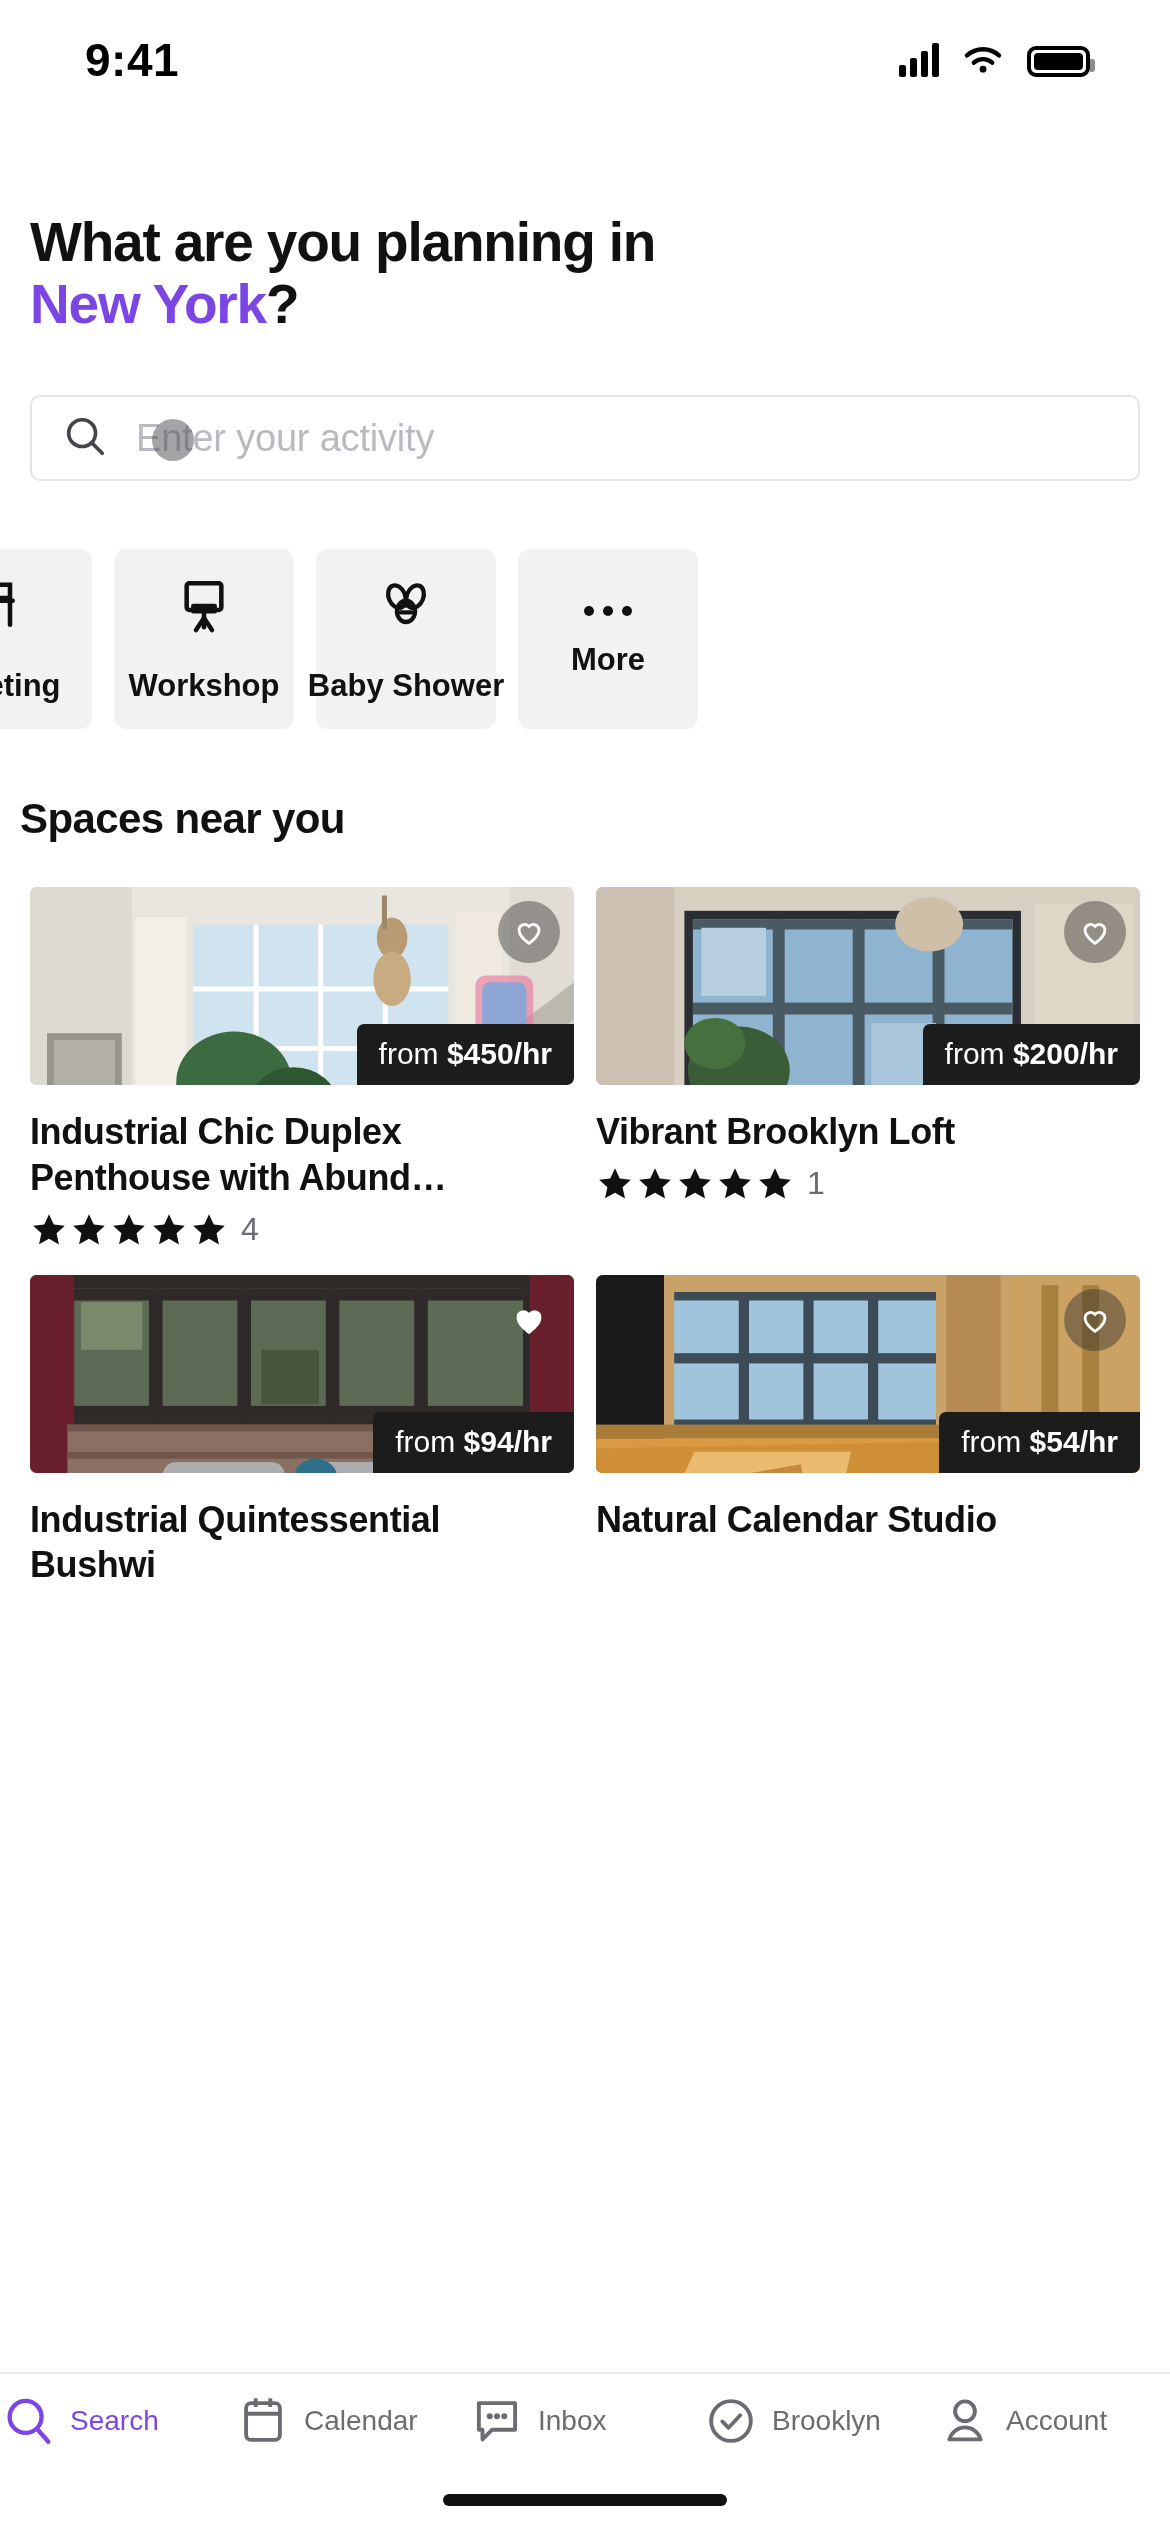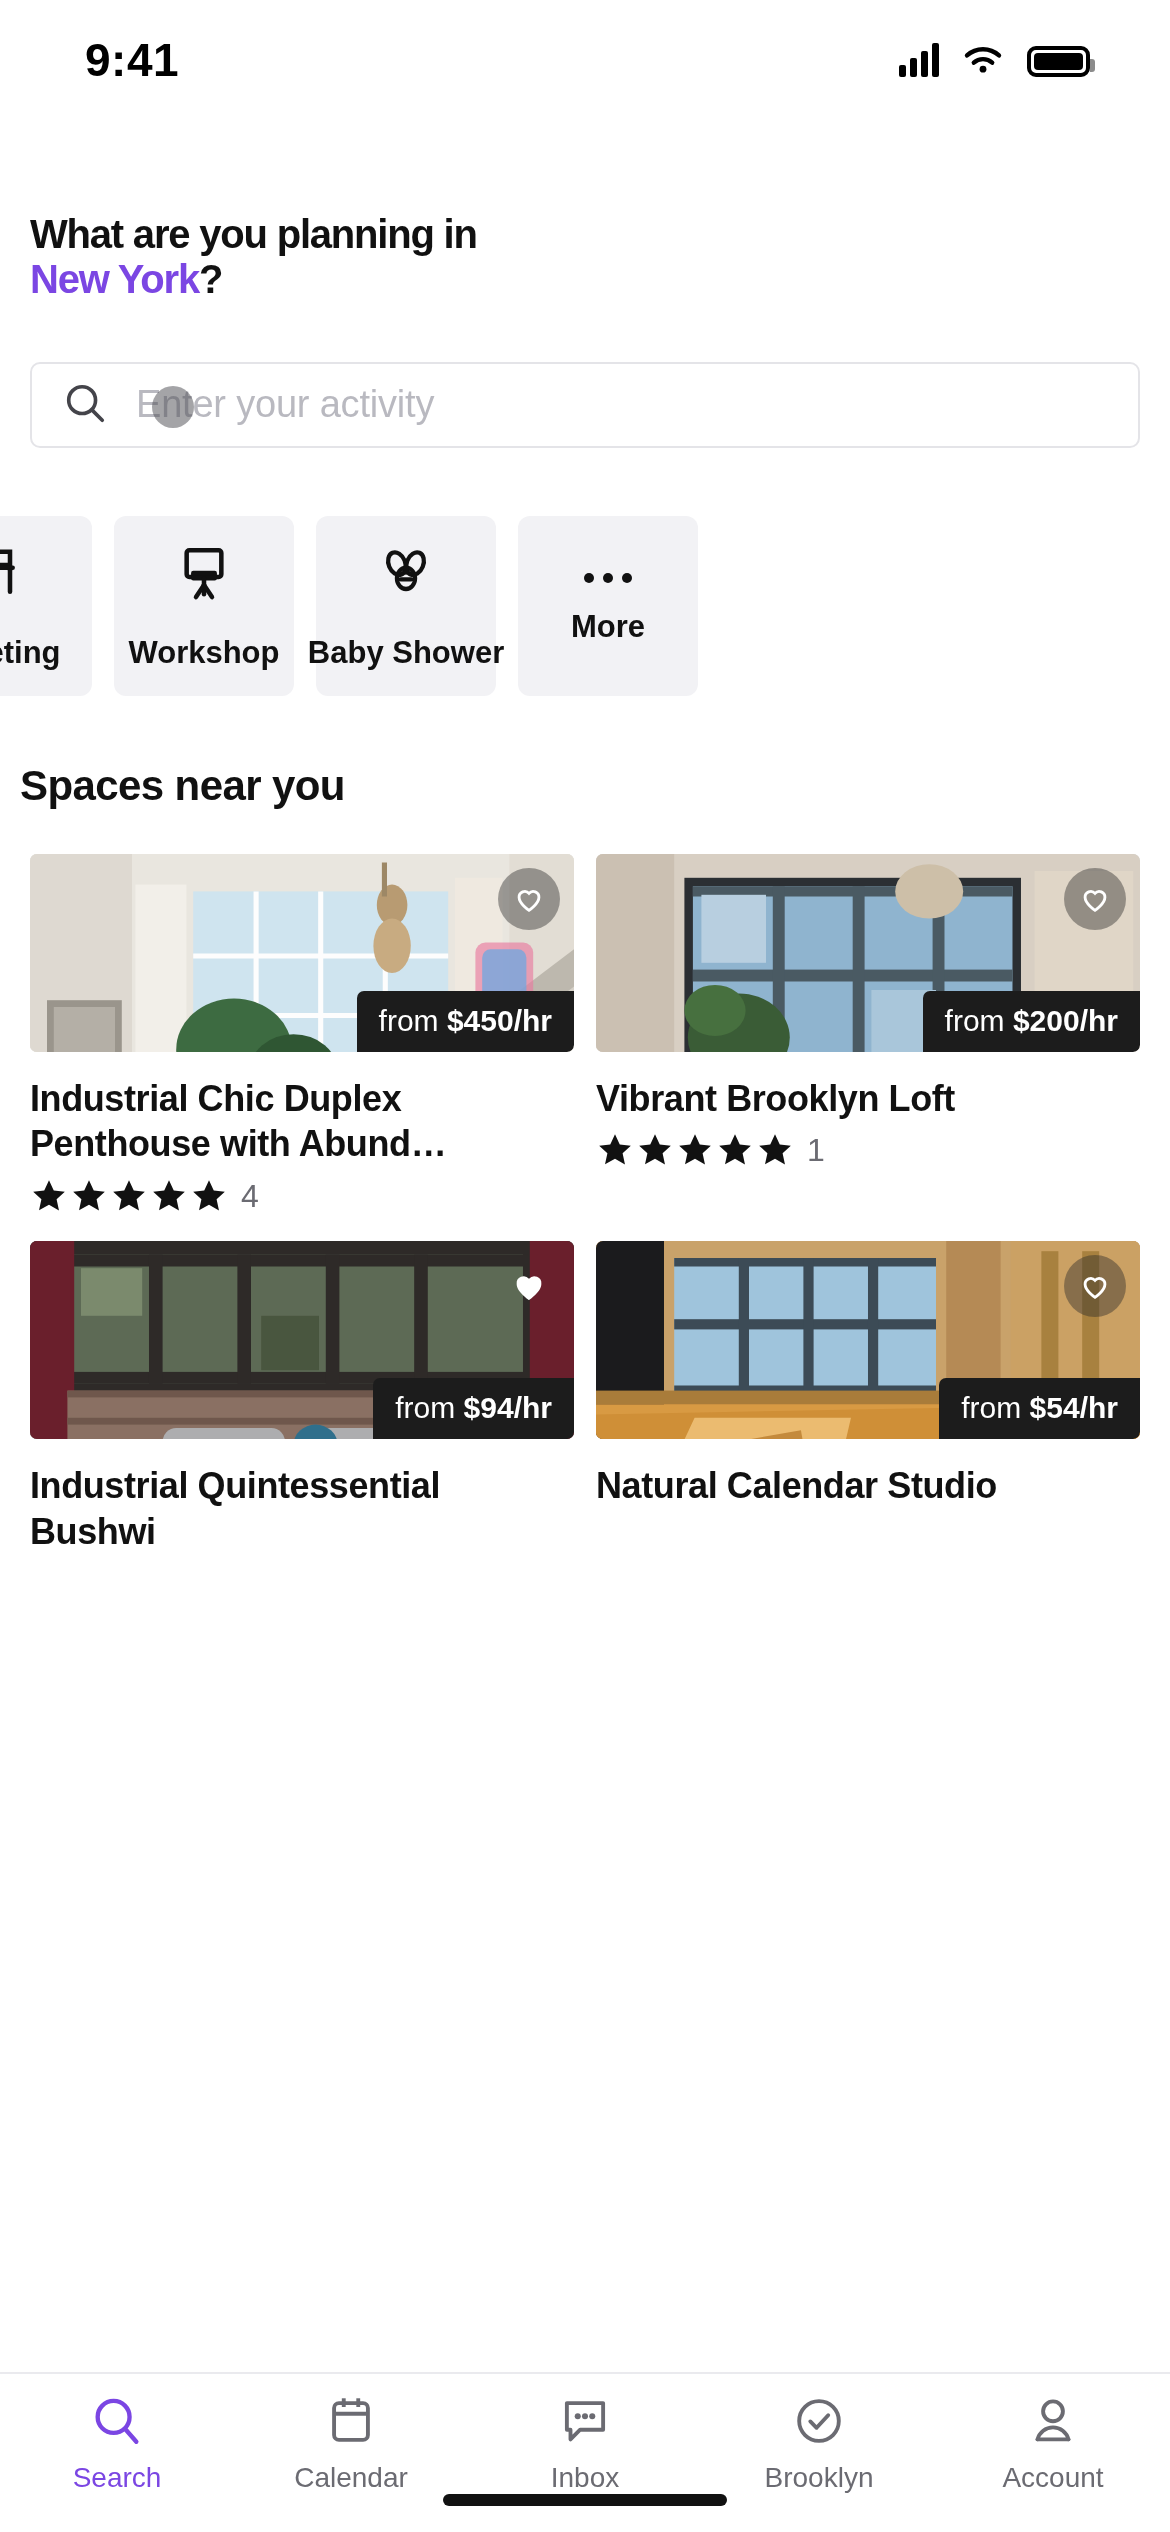--- a/index.html
+++ b/index.html
@@ -35,21 +35,21 @@
   .battery::after{
     content:""; position:absolute; right:-9px; top:9px;
     width:5px; height:13px; background:#000; border-radius:0 3px 3px 0; opacity:.45;
   }
   .battery .lvl{ height:100%; width:100%; background:#000; border-radius:4px; }
 
   
   .heading{
     padding:0 30px;
     margin-top:92px;
-    font-size:40px;
+    font-size:55px;
     line-height:1.12;
     font-weight:700;
     letter-spacing:-1.2px;
     color:#111111;
   }
   .heading .city{ color:#7B46E3; }
 
   
   .searchwrap{ padding:0 30px; margin-top:60px; position:relative; }
   .searchbox{
@@ -126,21 +126,21 @@
   .count{ font-size:32px; color:#6B6B72; }
 
   
   .tabbar{
     position:absolute; left:0; right:0; bottom:0;
     height:160px; background:#fff;
     border-top:2px solid #EAEAEE;
     display:flex; align-items:flex-start; padding-top:18px;
   }
   .tab{
-    flex:1; display:flex; flex-direction:column; align-items:center; gap:12px;text-align:right;
+    flex:1; display:flex; flex-direction:row; align-items:center; gap:12px;text-align:right;
   }
   .tab-label{ font-size:28px; color:#6B6B72; }
   .tab.active .tab-label{ color:#7B46E3; }
   .home-indicator{
     position:absolute; left:50%; transform:translateX(-50%);
     bottom:26px; width:284px; height:12px; border-radius:6px; background:#111;
   }
   .tabshadow{
     position:absolute; left:0; right:0; bottom:0; height:88px;
     background:linear-gradient(to bottom,#ffffff 0%,#e9e9ec 70%,#d8d8dd 100%);

